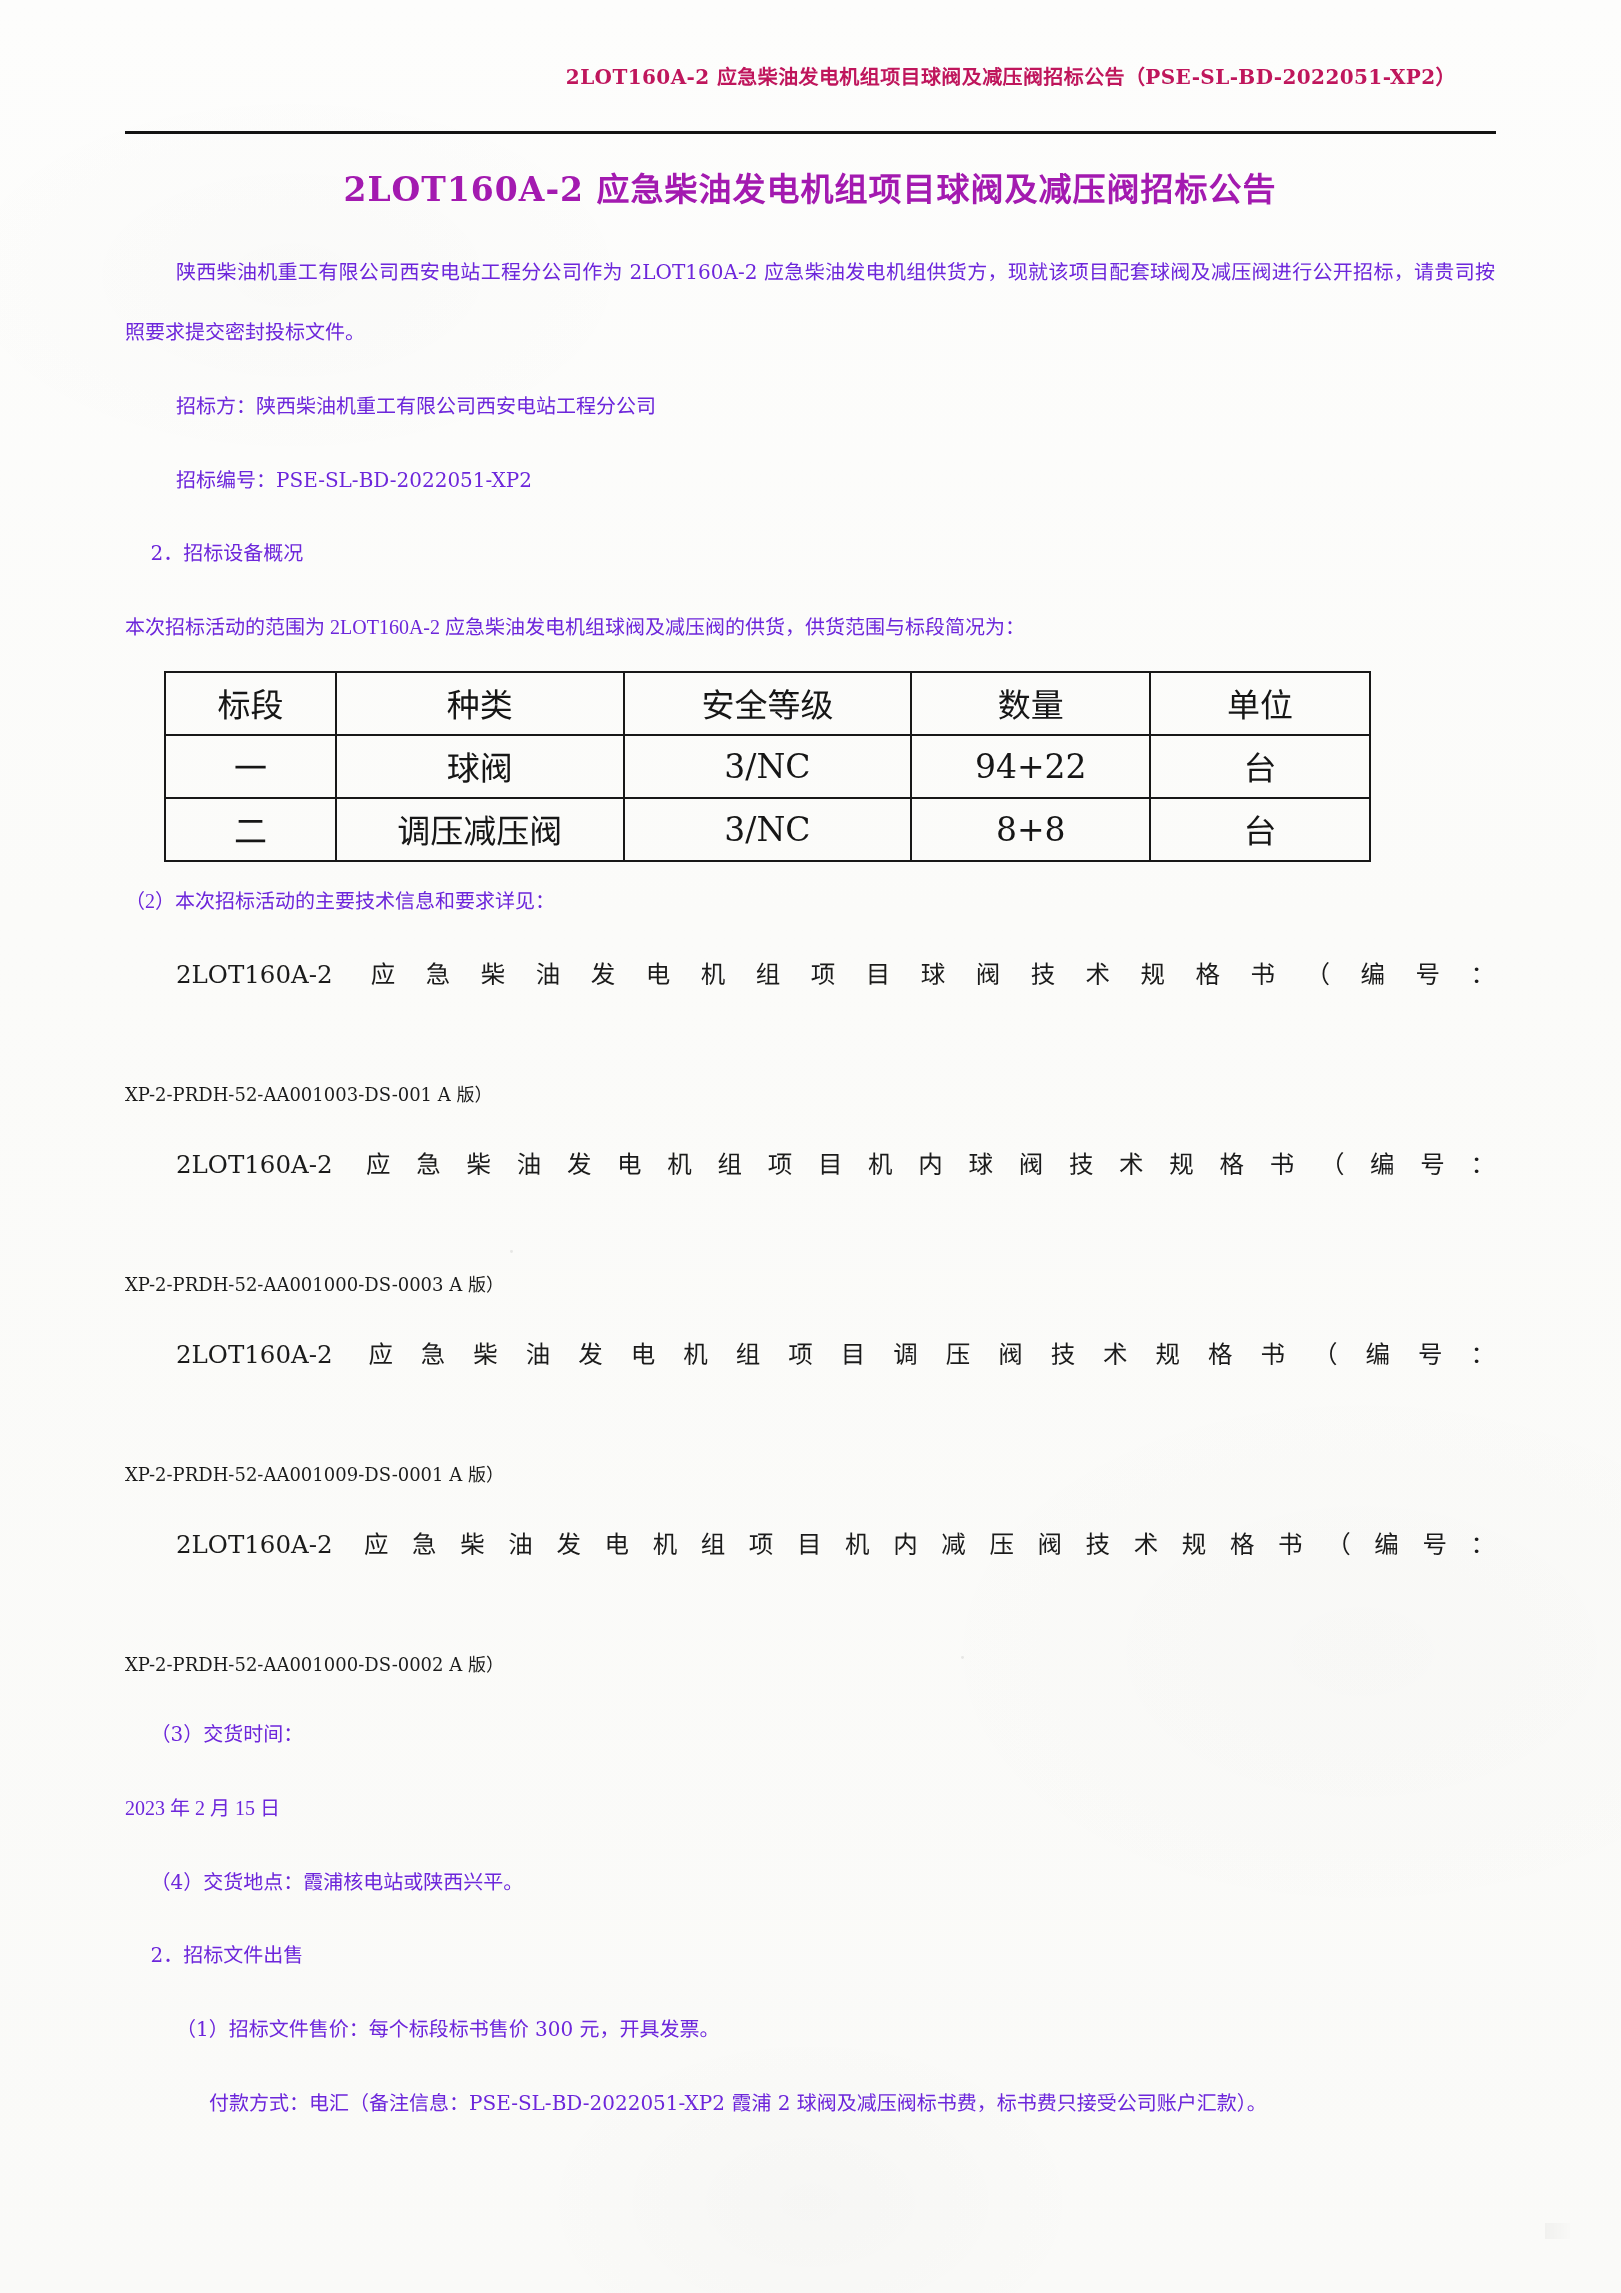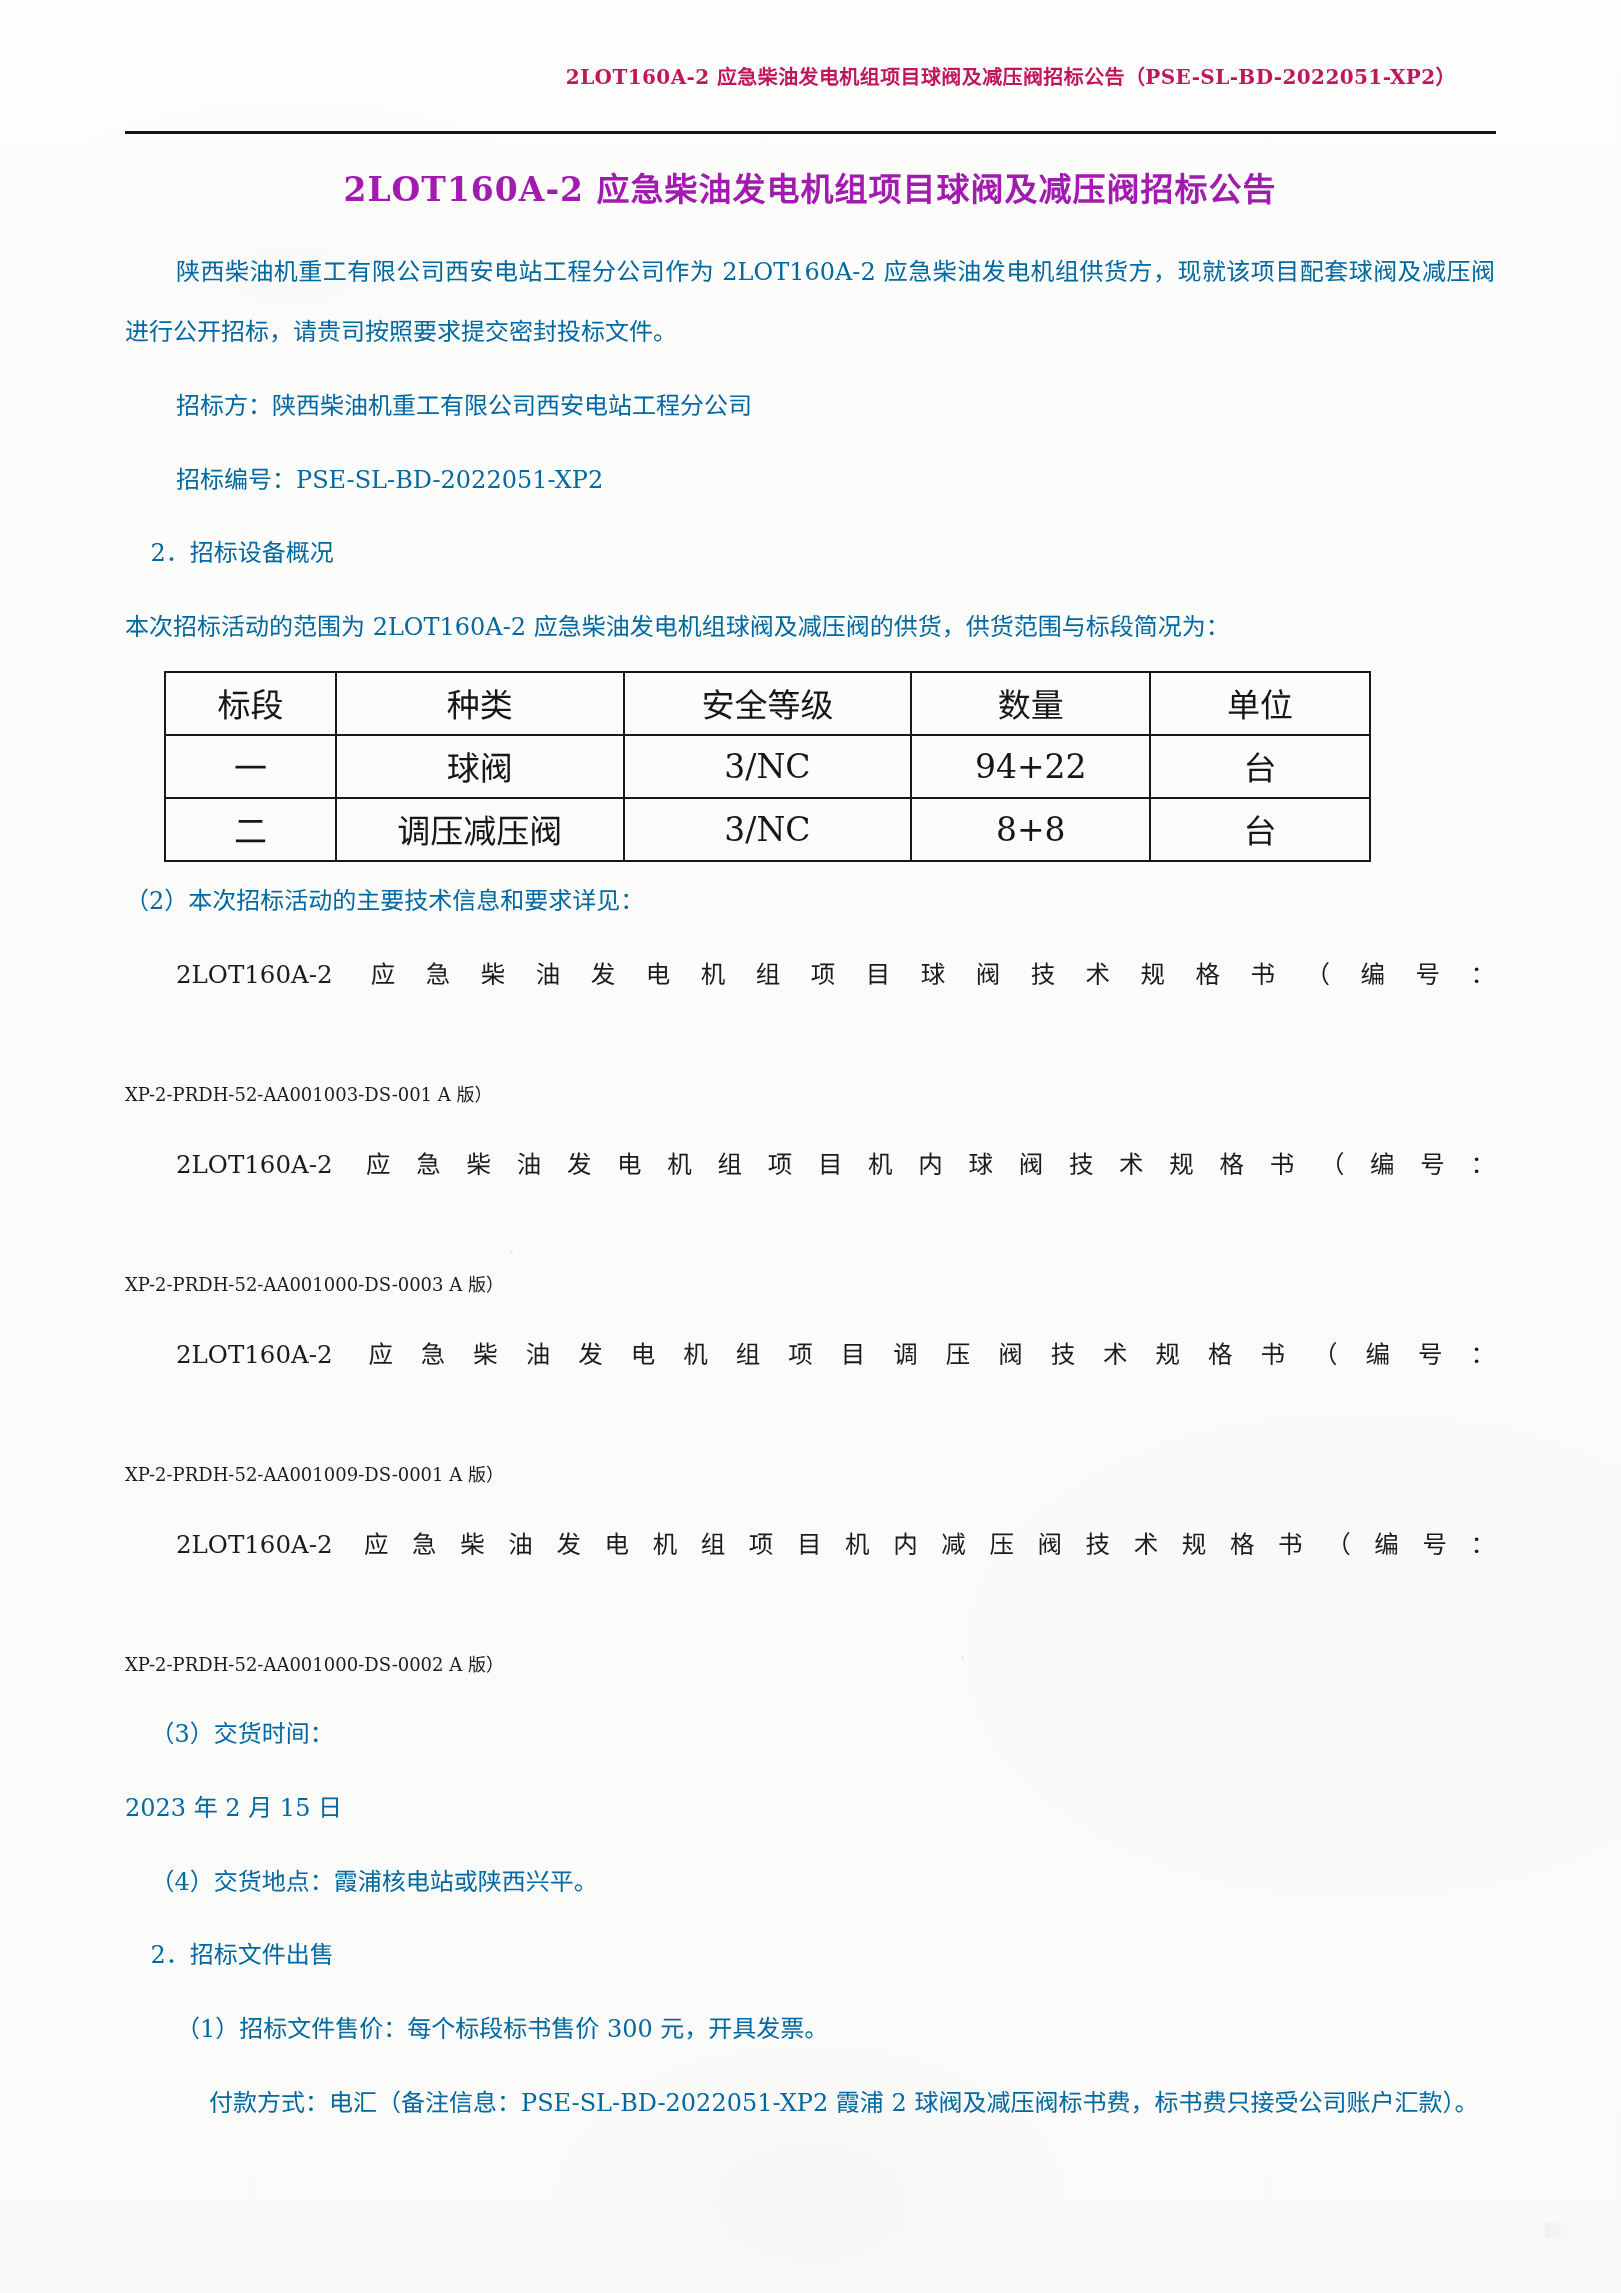--- a/index.html
+++ b/index.html
@@ -39,30 +39,30 @@
   .body-zone{
     position:absolute;left:125px;top:167px;width:1370px;
   }
   .doc-title{
     text-align:center;
     font-size:33px;font-weight:700;letter-spacing:1px;
     margin:0 0 29px 0;line-height:1.4;color:#a21caf;
   }
   p.para{
     margin:0 0 13.7px 0;
-    font-size:24px;
+    font-size:20px;
     line-height:60px;
     text-align:justify;
     text-justify:inter-ideograph;
-    color:#0369a1;
+    color:#6d28d9;
   }
   p.para.ind2{text-indent:51px;}
   p.para.ind1{text-indent:25.5px;}
   p.para.ind3{text-indent:84px;}
-  p.para.flush{text-indent:0;}
+  p.para.flush{text-indent:0;font-family:Liberation Serif, serif;}
   
   p.spec-title{
     margin:0;
     font-size:24.5px;line-height:60px;
     text-indent:51px;
     text-align:justify;
     text-justify:inter-ideograph;
   }
   p.spec-title::after{content:"";display:inline-block;width:100%;}
   p.spec-num{

